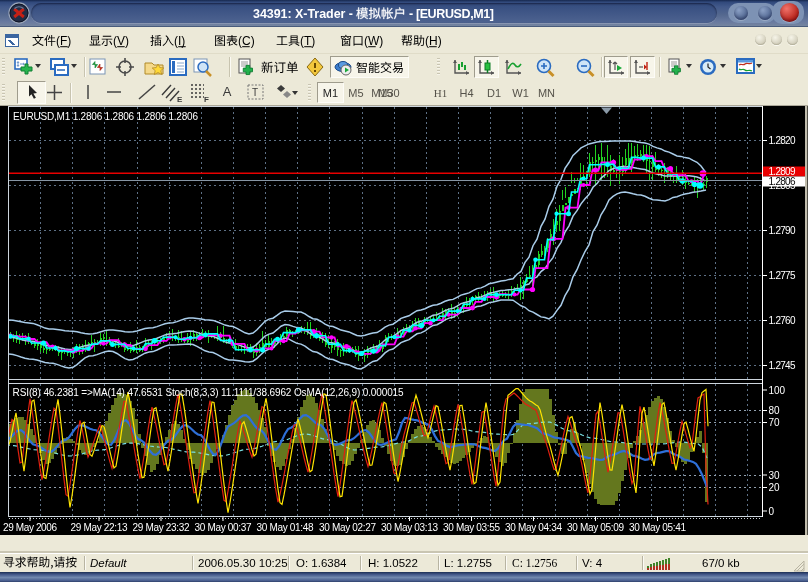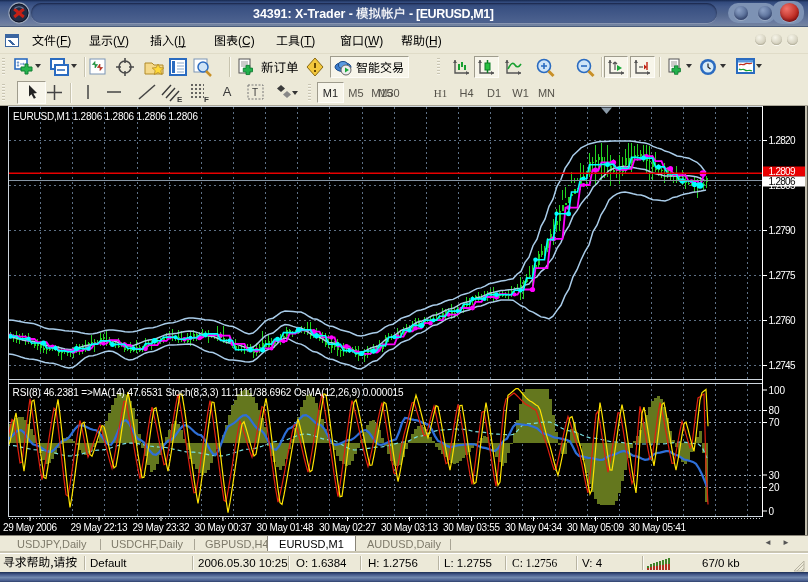--- a/index.html
+++ b/index.html
@@ -526,42 +526,30 @@
       <g transform="translate(50.2,566.5) scale(0.011800,-0.011800)">
         <path d="M75 -190C165 -152 221 -77 221 19C221 86 192 126 144 126C107 126 75 102 75 62C75 22 106 -2 142 -2L153 -1C152 -61 115 -109 53 -136Z" fill="#000"></path>
       </g>
       <g transform="translate(53.5,566.5) scale(0.011800,-0.011800)">
         <path d="M107 772C159 725 225 659 256 617L307 670C276 711 208 773 155 818ZM42 526V454H192V88C192 44 162 14 144 2C157 -13 177 -44 184 -62C198 -41 224 -20 393 110C385 125 373 154 368 174L264 96V526ZM494 212H808V130H494ZM494 265V342H808V265ZM614 840V762H382V704H614V640H407V585H614V516H352V458H960V516H688V585H899V640H688V704H929V762H688V840ZM424 400V-79H494V75H808V5C808 -7 803 -11 790 -12C776 -13 728 -13 677 -11C687 -29 696 -57 699 -76C770 -76 816 -76 843 -64C872 -53 880 -33 880 4V400Z" fill="#000"></path>
       </g>
       <g transform="translate(65.3,566.5) scale(0.011800,-0.011800)">
         <path d="M772 379C755 284 723 210 675 151C621 180 567 209 516 234C538 277 562 327 584 379ZM417 210C482 178 553 139 623 99C557 45 470 9 358 -16C371 -32 389 -64 395 -81C519 -49 615 -4 688 61C773 10 850 -41 900 -82L954 -24C901 16 824 65 739 114C794 182 831 269 853 379H959V447H612C631 497 649 547 663 594L587 605C573 556 553 501 531 447H355V379H502C474 315 444 256 417 210ZM383 712V517H454V645H873V518H945V712H711C701 752 684 803 668 845L593 831C606 795 620 750 630 712ZM177 840V639H42V568H177V319L30 277L48 204L177 244V7C177 -8 171 -12 158 -12C145 -13 104 -13 58 -12C68 -32 79 -62 81 -80C147 -80 188 -78 214 -67C240 -55 249 -35 249 7V267L377 309L367 376L249 340V568H357V639H249V840Z" fill="#000"></path>
       </g>
 </svg>
-  <div id="tabbar">
-    <div class="tabtxt" style="left:17px;">USDJPY,Daily</div>
-    <div class="tsep" style="left:100px;"></div>
-    <div class="tabtxt" style="left:111px;">USDCHF,Daily</div>
-    <div class="tsep" style="left:194px;"></div>
-    <div class="tabtxt" style="left:205px;">GBPUSD,H4</div>
-    <div id="activetab">EURUSD,M1</div>
-    <div class="tabtxt" style="left:367px;">AUDUSD,Daily</div>
-    <div class="tsep" style="left:450px;"></div>
-    <div class="tscroll" style="left:764px;">◄</div>
-    <div class="tscroll" style="left:782px;">►</div>
-  </div>
   <div id="status">
 
     <div class="ssep" style="left:84px;"></div>
-    <div class="stxt" style="left:90px;">Default</div>
+    <div class="stxt" style="left:90px;font-style:italic;">Default</div>
     <div class="ssep" style="left:192px;"></div>
     <div class="stxt" style="left:198px;">2006.05.30 10:25</div>
     <div class="ssep" style="left:288px;"></div>
     <div class="stxt" style="left:296px;">O: 1.6384</div>
     <div class="ssep" style="left:360px;"></div>
-    <div class="stxt" style="left:368px;">H: 1.2756</div>
+    <div class="stxt" style="left:368px;">H: 1.0522</div>
     <div class="ssep" style="left:438px;"></div>
     <div class="stxt" style="left:444px;">L: 1.2755</div>
     <div class="ssep" style="left:505px;"></div>
     <div class="stxt" style="left:512px;font-family:Liberation Serif, serif;">C: 1.2756</div>
     <div class="ssep" style="left:576px;"></div>
     <div class="stxt" style="left:582px;">V: 4</div>
     <div class="ssep" style="left:642px;"></div>
     <svg style="position:absolute;left:647px;top:3px;" width="26" height="13">
       <g>
         <rect x="0" y="9" width="2" height="4" fill="#b03020"></rect>

